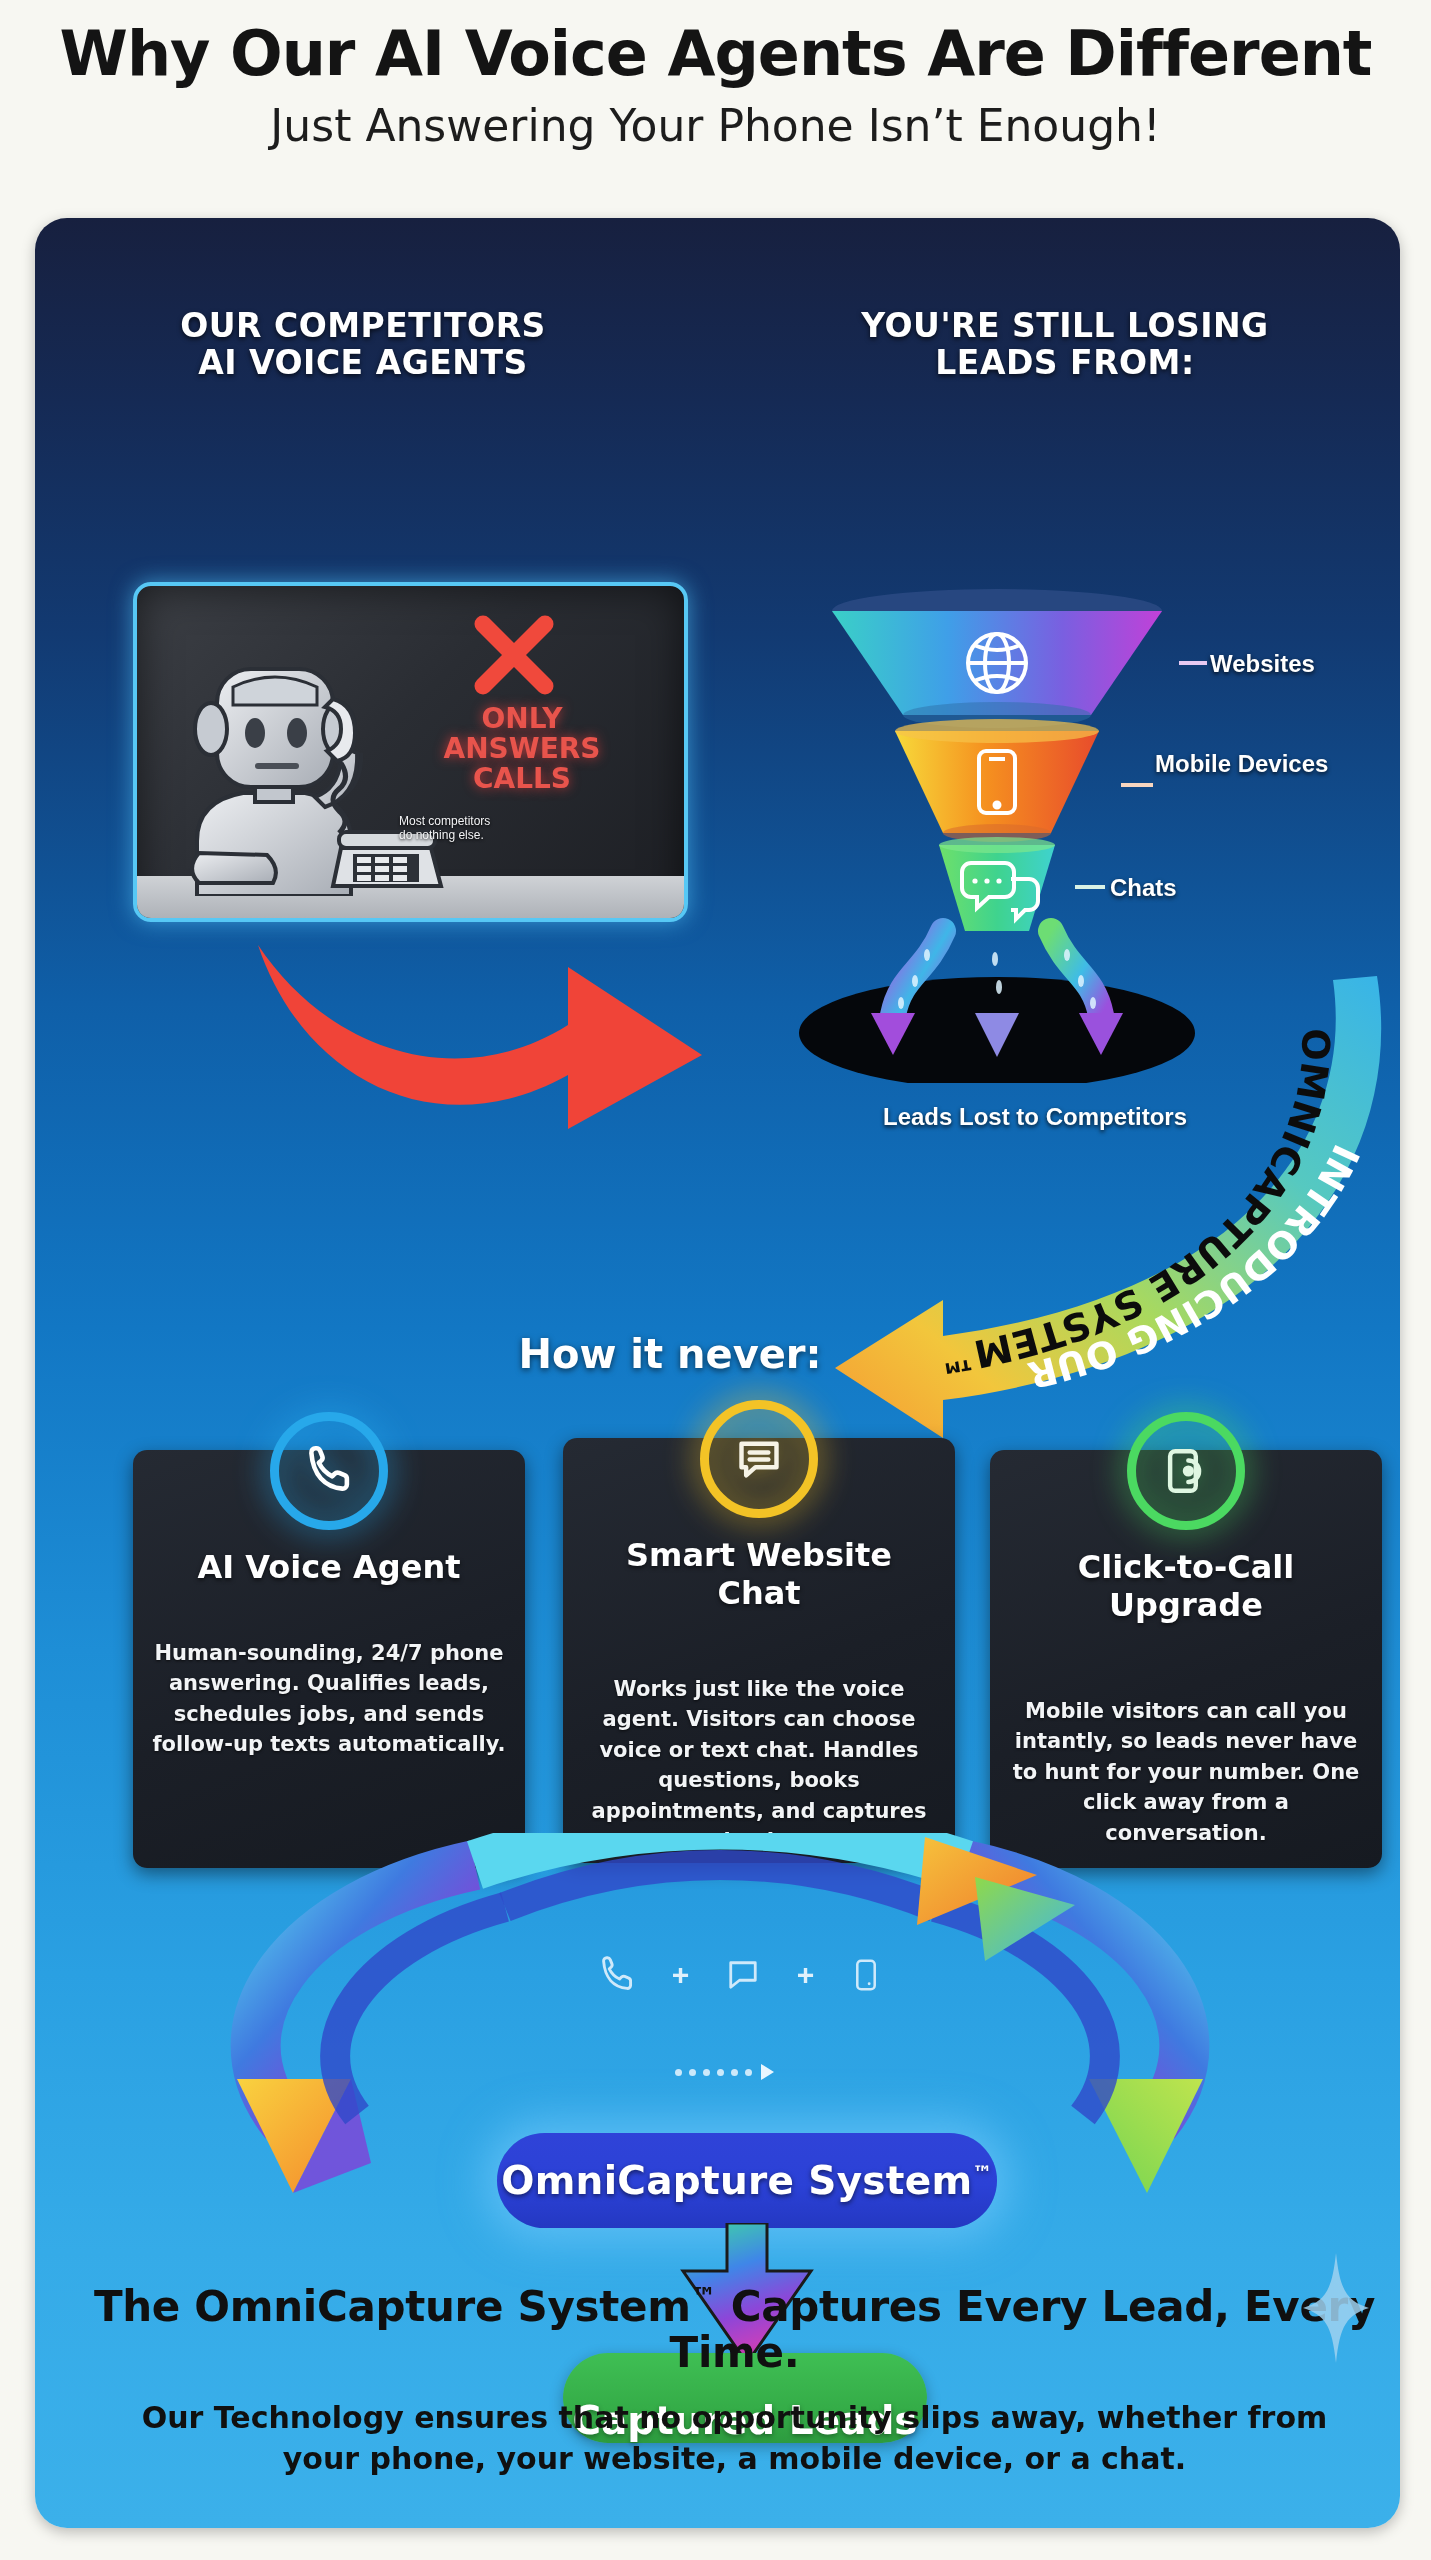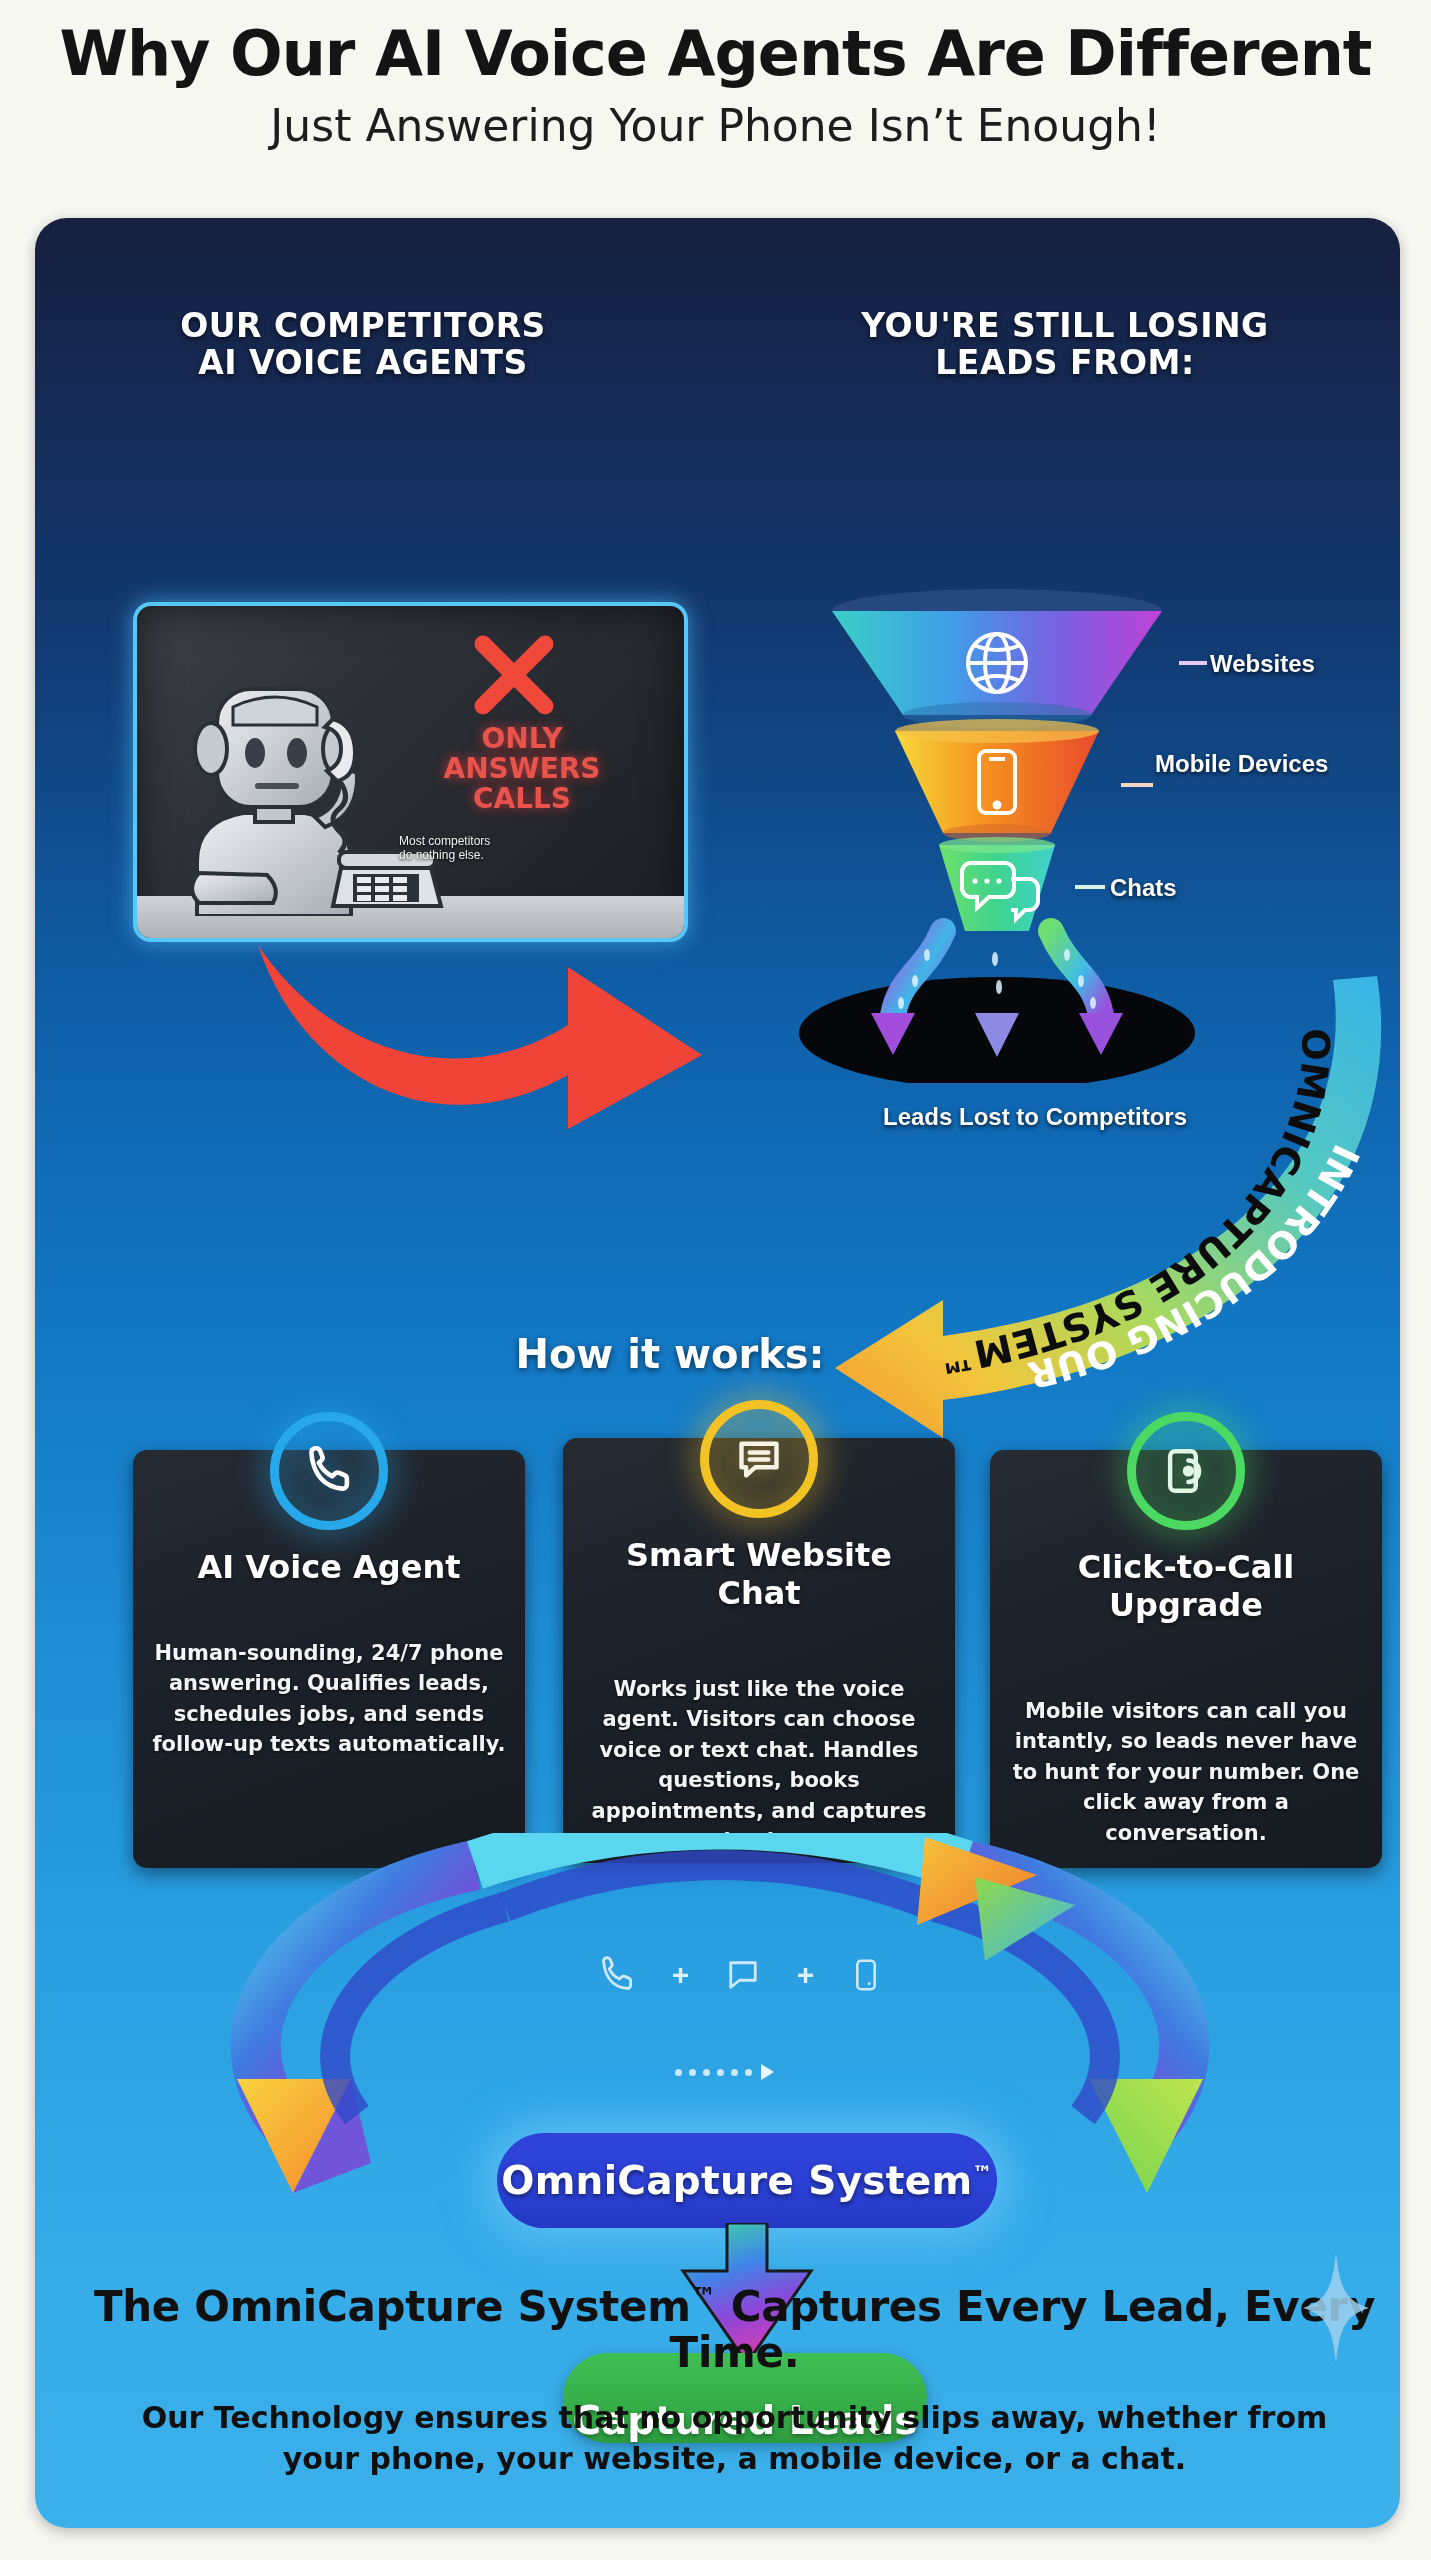--- a/index.html
+++ b/index.html
@@ -39,21 +39,21 @@
   .sec-title {
     position:absolute; text-align:center;
     color:#ffffff; font-weight:bold; font-size:33px;
     line-height:1.12; letter-spacing:.5px;
     text-shadow:0 2px 5px rgba(0,0,0,.7);
     font-family:"DejaVu Sans", sans-serif;
   }
 
   
   #comp-card {
-    position:absolute; left:98px; top:384px; width:555px; height:340px;
+    position:absolute; left:98px; top:364px; width:555px; height:340px;
     border-radius:18px;
     border:4px solid #57c8f5;
     background:linear-gradient(135deg,#3c3f45 0%, #2a2d33 45%, #1d1f24 100%);
     box-shadow:0 0 22px rgba(80,190,245,.65), inset 0 0 40px rgba(0,0,0,.6);
     overflow:hidden;
   }
   #comp-desk {
     position:absolute; left:0; bottom:0; width:100%; height:42px;
     background:linear-gradient(to bottom,#cfd2d6,#aeb2b8);
   }
@@ -392,21 +392,21 @@
     <path d="M692 8 C 724 210, 572 392, 258 432 L258 470 L150 400 L258 332 L258 368
              C 540 330, 672 182, 648 12 Z" fill="url(#arcg)"></path>
     <text font-family="DejaVu Sans, sans-serif" font-size="37" font-weight="bold" fill="#ffffff">
       <textPath href="#arcOuter" startOffset="26%" id="tp1">INTRODUCING OUR</textPath>
     </text>
     <text font-family="DejaVu Sans, sans-serif" font-size="38" font-weight="bold" fill="#0c0c0c">
       <textPath href="#arcInner" startOffset="6%" id="tp2">OMNICAPTURE SYSTEM™</textPath>
     </text>
   </svg>
 
-  <div id="how-it-works">How it works:</div>
+  <div id="how-it-works">How it never:</div>
 
   <div class="fcard" id="fcard-0">
     <div class="fc-icon" style="color:#27a8ea; filter:drop-shadow(0 0 16px #27a8ea);">
       <div class="fc-ring"></div>
       <div class="fc-glyph">
         <svg width="58" height="58" viewBox="0 0 24 24" fill="none" stroke="#ffffff" stroke-width="1.9" stroke-linecap="round" stroke-linejoin="round">
           <path d="M6.6 2.6a1.7 1.7 0 0 1 1.7 1l.9 2.2a1.7 1.7 0 0 1-.4 1.9l-1 .9a12 12 0 0 0 5.6 5.6l.9-1a1.7 1.7 0 0 1 1.9-.4l2.2.9a1.7 1.7 0 0 1 1 1.7v2.2a1.7 1.7 0 0 1-1.9 1.7C10.3 18.6 5.4 13.7 4.7 4.5a1.7 1.7 0 0 1 1.7-1.9z"></path>
         </svg>
       </div>
     </div>

